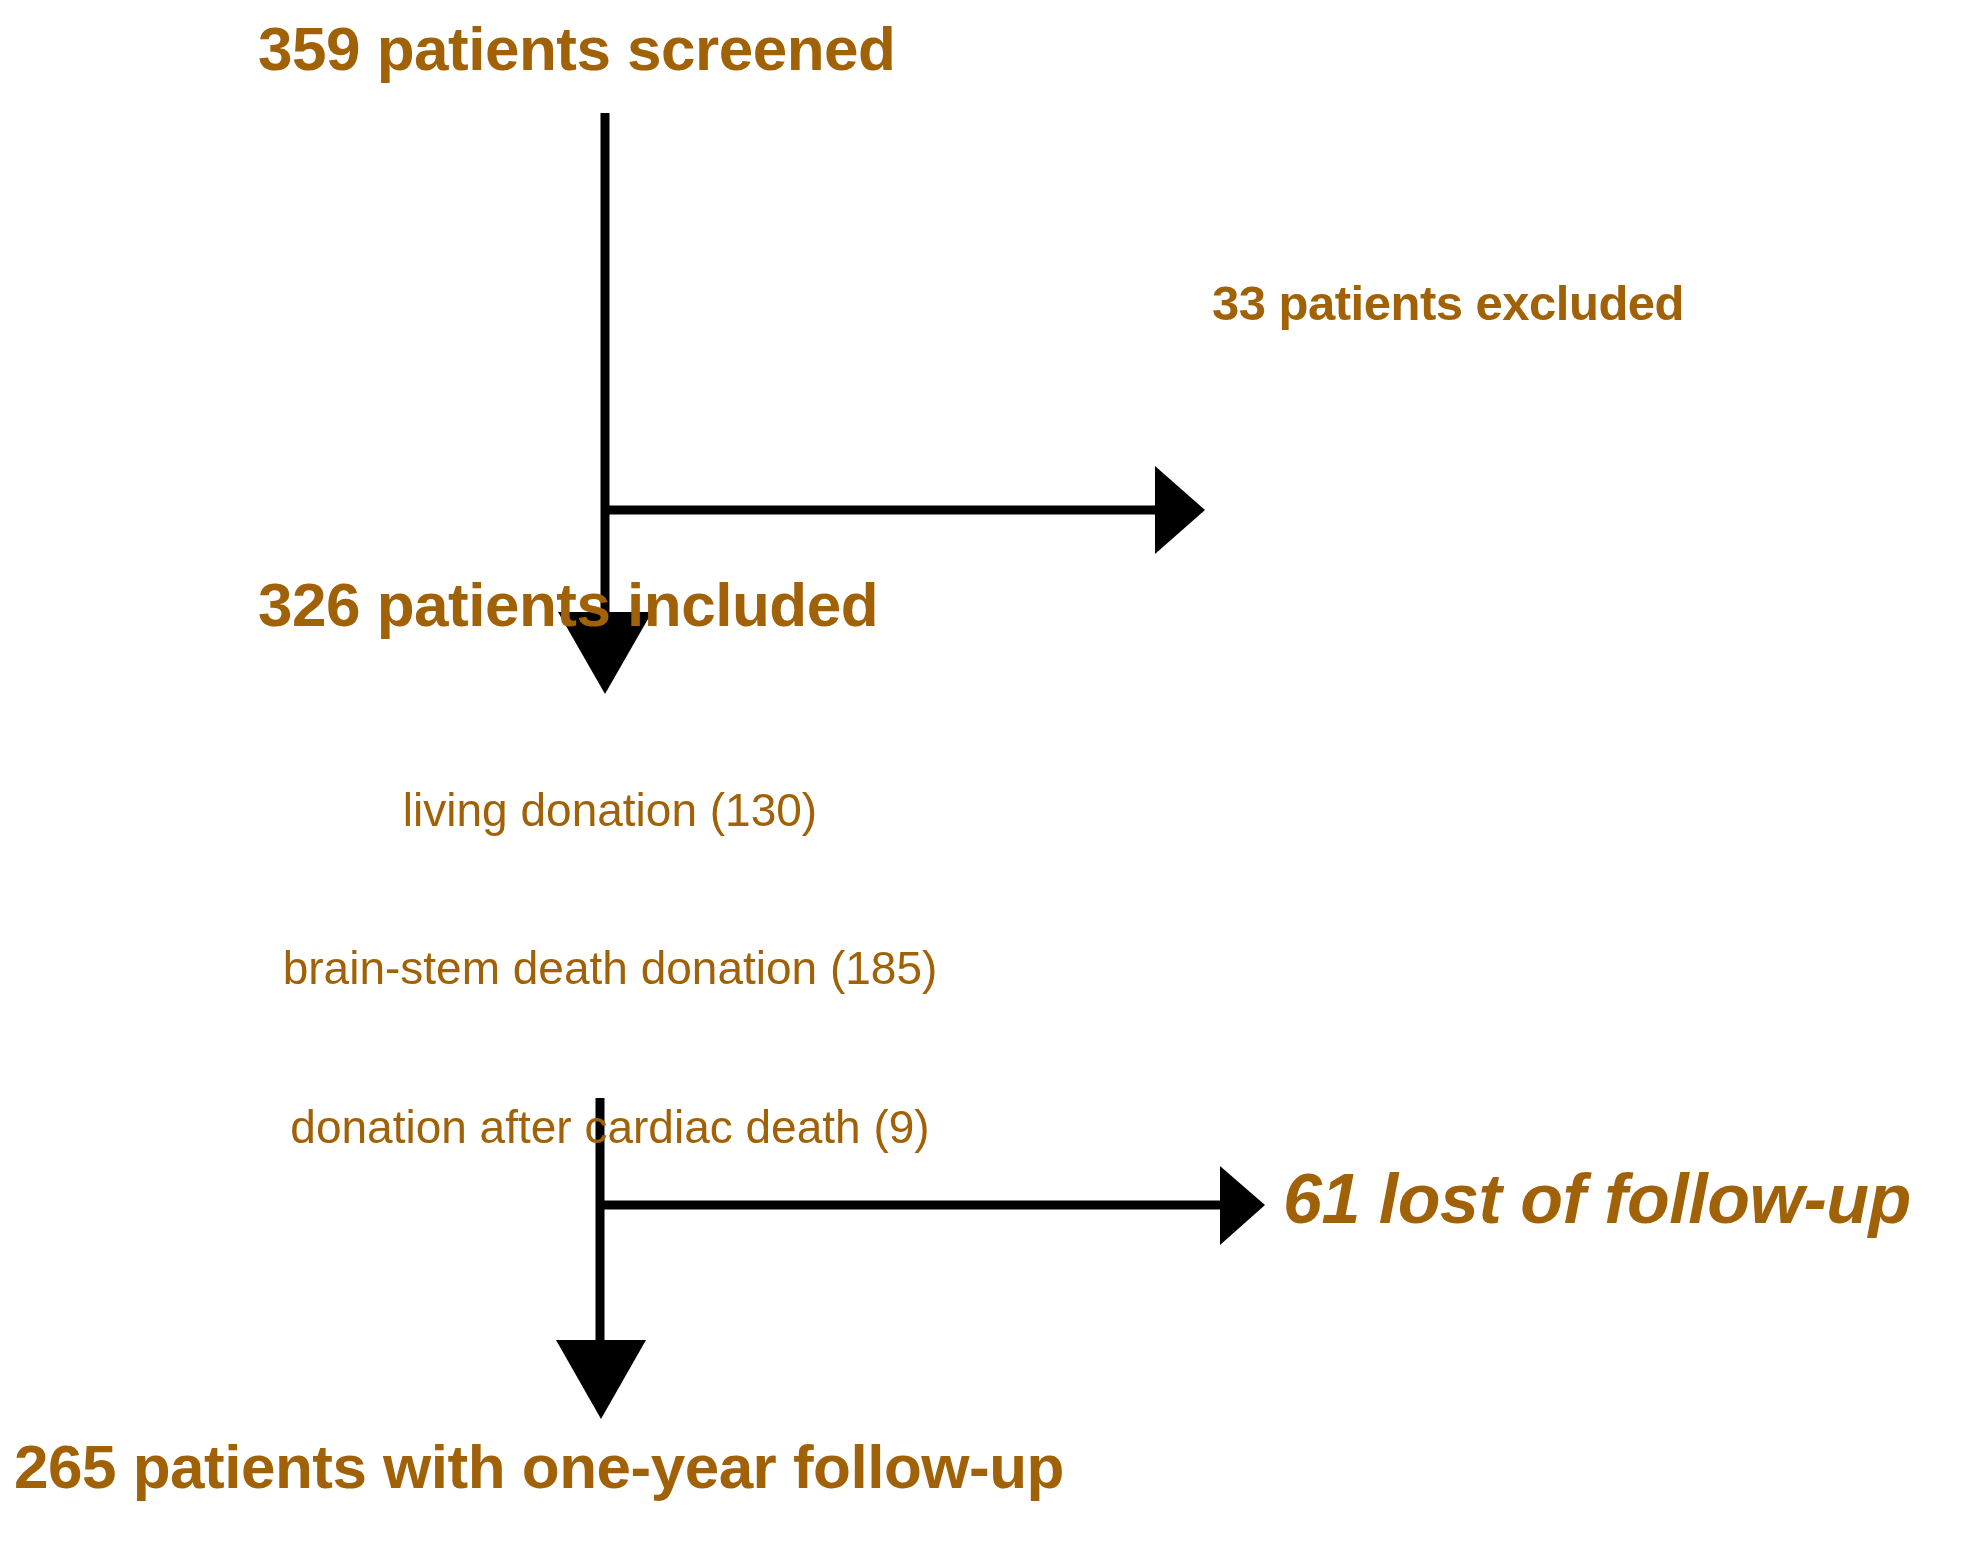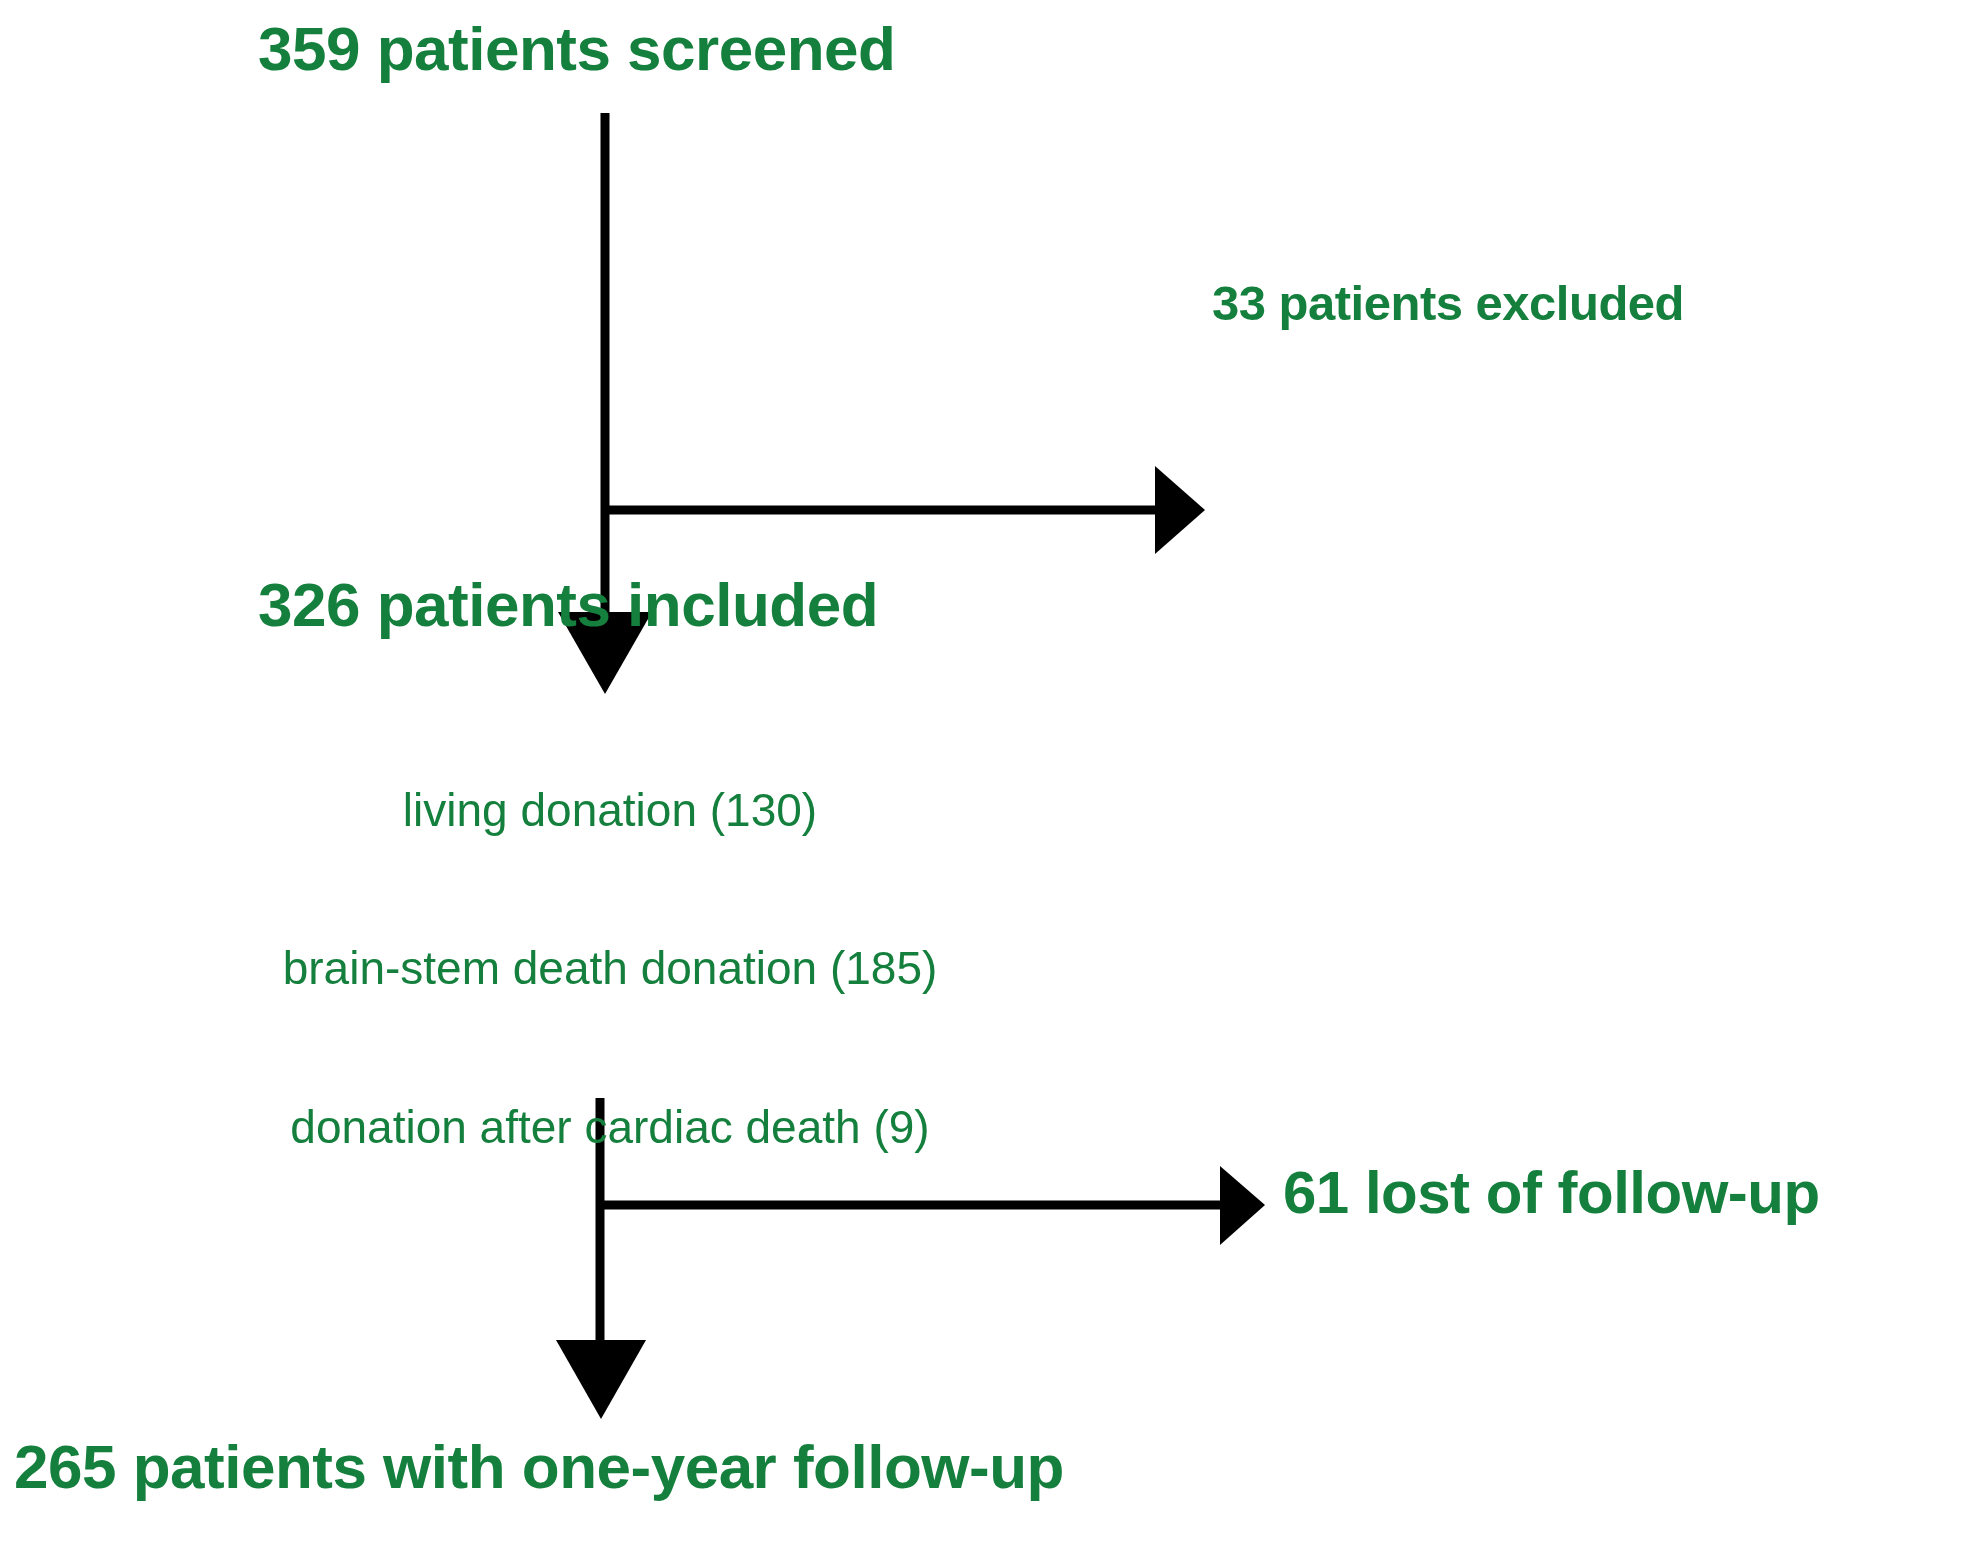--- a/index.html
+++ b/index.html
@@ -13,21 +13,21 @@
     height: 1554px;
     background: #ffffff;
     font-family: "Liberation Sans", sans-serif;
     color: #000000;
     overflow: hidden;
   }
   .node-text {
     position: absolute;
     white-space: pre;
     line-height: 1.18;
-    color: #15803d;
+    color: #a16207;
   }
   .bold {
     font-weight: bold;
   }
   .regular {
     font-weight: normal;
   }
   
   #txt-screened {
     left: 258px;
@@ -57,22 +57,23 @@
     left: 110px;
     top: 678px;
     width: 1000px;
     text-align: center;
     font-size: 46px;
     line-height: 1.15;
   }
   #txt-lost {
     left: 1283px;
     top: 1158px;
-    font-size: 60px;
+    font-size: 70px;
     letter-spacing: -0.5px;
+    font-style: italic;
   }
   #txt-followup {
     left: 14px;
     top: 1430px;
     font-size: 62px;
     letter-spacing: -0.5px;
   }
   
   #connectors {
     position: absolute;

